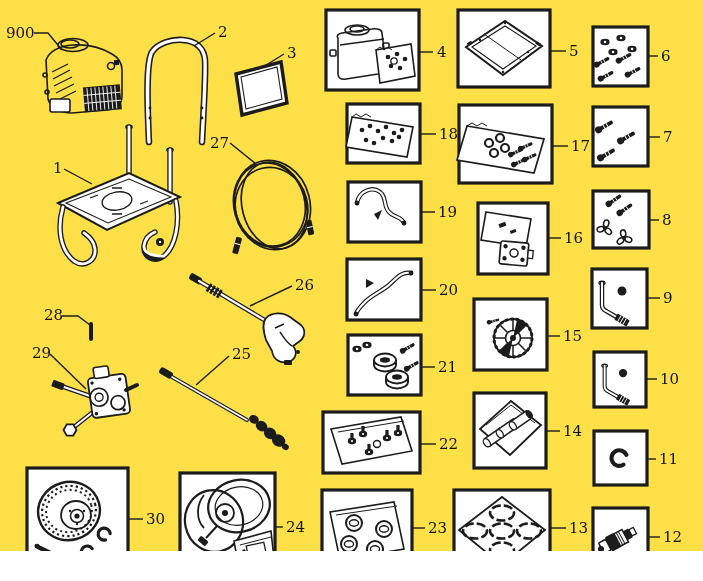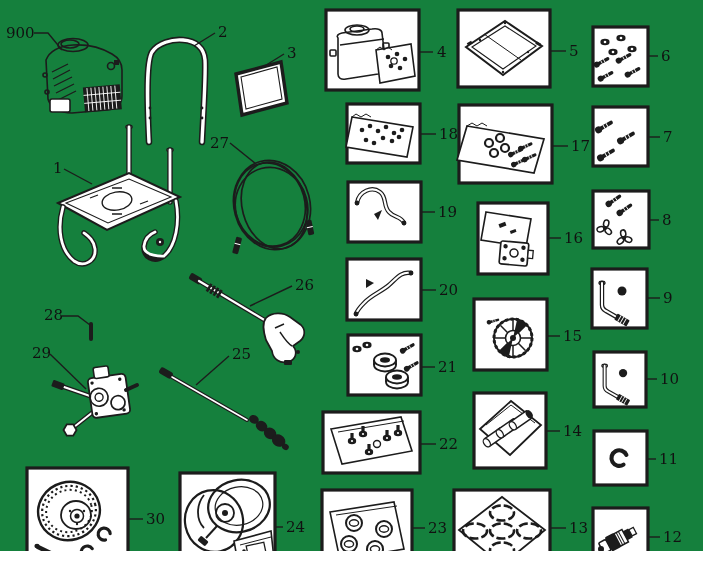--- a/index.html
+++ b/index.html
@@ -1,16 +1,16 @@
 <!DOCTYPE html>
 <html><head>
 <meta charset="utf-8">
 <style>
   html,body{margin:0;padding:0;background:#ffffff;}
-  #stage{position:relative;width:703px;height:551px;background:#15803d;overflow:hidden;
+  #stage{position:relative;width:703px;height:551px;background:#fde047;overflow:hidden;
          font-family:"DejaVu Serif", serif;}
   svg{display:block;}
   text.callout{font-family:"DejaVu Serif", serif;font-size:15px;fill:#111;}
 </style>
 </head>
 <body>
 
 <div id="stage">
 <svg width="703" height="581" viewBox="0 0 703 581" xmlns="http://www.w3.org/2000/svg">
   <defs>

